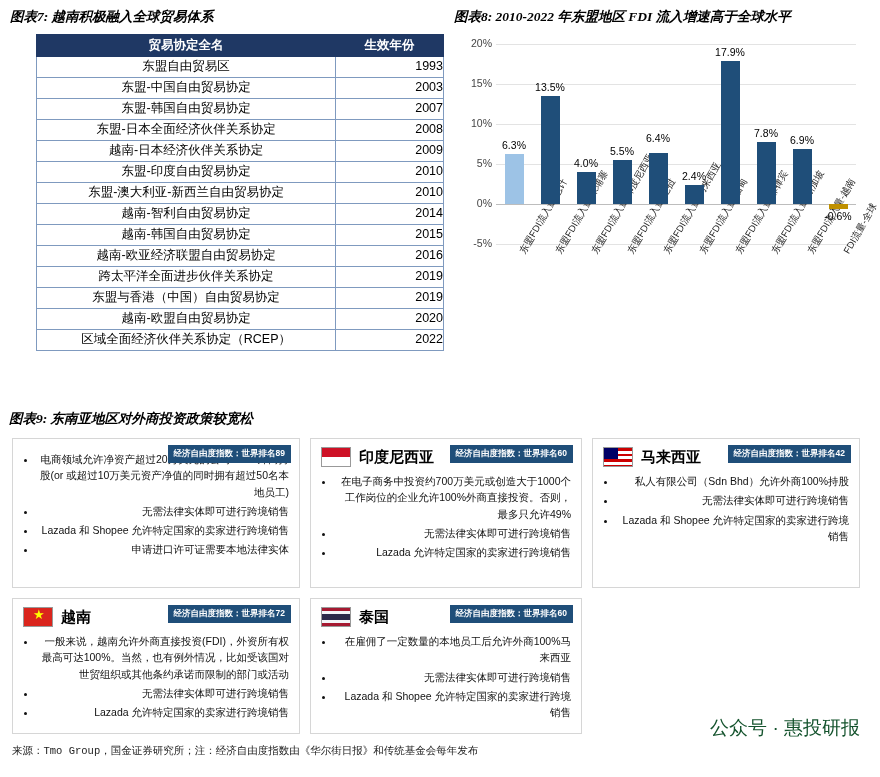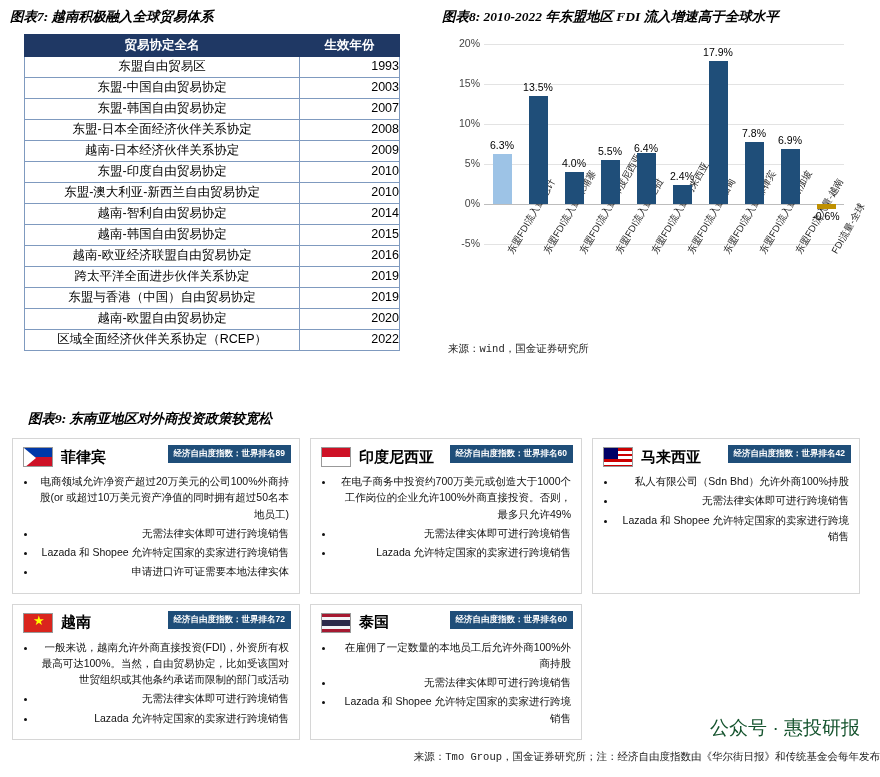--- a/index.html
+++ b/index.html
@@ -23,22 +23,22 @@
     font-size: 13.5px;
     font-style: italic;
     line-height: 1.35;
     margin-bottom: 8px;
     font-family: "Liberation Serif", serif;
   }
 
   
   table.trade {
     border-collapse: collapse;
-    width: 376px;
-    margin-left: 14px;
+    width: 408px;
+    margin-left: 26px;
     font-size: 12.5px;
   }
   table.trade th {
     background: #1f3864;
     color: #fff;
     font-weight: bold;
     border: 1px solid #1f3864;
     padding: 2px 0;
     text-align: center;
     font-size: 12.5px;
@@ -129,21 +129,21 @@
   
   .bottom {
     position: absolute;
     left: 0; top: 400px;
     width: 880px;
   }
   .fig9-title {
     font-weight: bold;
     font-size: 13.5px;
     font-style: italic;
-    padding: 10px 0 0 28px;
+    padding: 10px 0 0 9px;
     font-family: "Liberation Serif", serif;
   }
   .cards {
     display: flex;
     flex-wrap: wrap;
     padding: 10px 12px 0 12px;
     gap: 10px;
   }
   .card {
     border: 1px solid #d6d6d6;
@@ -193,21 +193,20 @@
     line-height: 1.55;
     color: #111;
   }
   ul.bullets li { margin-bottom: 3px; text-align: right; }
 
   .src-bottom {
     font-size: 10.5px;
     color: #222;
     padding: 10px 0 0 12px;
     font-family: "Liberation Mono", monospace;
-    text-align: right;
   }
 
   .watermark {
     position: absolute;
     right: 20px; bottom: 36px;
     font-size: 19px;
     color: #14532d;
     font-family: "Liberation Sans", sans-serif;
   }
 
@@ -327,55 +326,50 @@
           <div class="bar" style="left: 86.5px; width: 19px; top: 62px; height: 108px; bottom: auto; position: absolute;"></div>
           <div class="bar-val" style="left: 73px; top: 47px;">13.5%</div>
           <div class="cat-label" style="left: 99px; top: 216px;">东盟FDI流入量-柬埔寨</div>
           <div class="bar" style="left: 122.5px; width: 19px; top: 138px; height: 32px; bottom: auto; position: absolute;"></div>
           <div class="bar-val" style="left: 109px; top: 123px;">4.0%</div>
           <div class="cat-label" style="left: 135px; top: 216px;">东盟FDI流入量-印度尼西亚</div>
           <div class="bar" style="left: 158.5px; width: 19px; top: 126px; height: 44px; bottom: auto; position: absolute;"></div>
           <div class="bar-val" style="left: 145px; top: 111px;">5.5%</div>
           <div class="cat-label" style="left: 171px; top: 216px;">东盟FDI流入量-老挝</div>
           <div class="bar" style="left: 194.5px; width: 19px; top: 118.8px; height: 51.2px; bottom: auto; position: absolute;"></div>
-          <div class="bar-val" style="left: 181px; top: 108px;">6.4%</div>
+          <div class="bar-val" style="left: 181px; top: 98px;">6.4%</div>
           <div class="cat-label" style="left: 207px; top: 216px;">东盟FDI流入量-马来西亚</div>
           <div class="bar" style="left: 230.5px; width: 19px; top: 150.8px; height: 19.2px; bottom: auto; position: absolute;"></div>
           <div class="bar-val" style="left: 217px; top: 135.8px;">2.4%</div>
           <div class="cat-label" style="left: 243px; top: 216px;">东盟FDI流入量-缅甸</div>
           <div class="bar" style="left: 266.5px; width: 19px; top: 26.8px; height: 143.2px; bottom: auto; position: absolute;"></div>
           <div class="bar-val" style="left: 253px; top: 11.8px;">17.9%</div>
           <div class="cat-label" style="left: 279px; top: 216px;">东盟FDI流入量-菲律宾</div>
           <div class="bar" style="left: 302.5px; width: 19px; top: 107.6px; height: 62.4px; bottom: auto; position: absolute;"></div>
           <div class="bar-val" style="left: 289px; top: 92.6px;">7.8%</div>
           <div class="cat-label" style="left: 315px; top: 216px;">东盟FDI流入量-新加坡</div>
           <div class="bar" style="left: 338.5px; width: 19px; top: 114.8px; height: 55.2px; bottom: auto; position: absolute;"></div>
           <div class="bar-val" style="left: 325px; top: 99.8px;">6.9%</div>
           <div class="cat-label" style="left: 351px; top: 216px;">东盟FDI流入量-越南</div>
           <div class="bar neg" style="left: 374.5px; width: 19px; top: 170px; height: 4.8px; bottom: auto; position: absolute;"></div>
           <div class="bar-val" style="left: 361px; top: 175.8px;">-0.6%</div>
           <div class="cat-label" style="left: 387px; top: 216px;">FDI流量-全球</div>
         </div>
     </div>
-    <div class="src" style="margin-left:6px;">来源：wind，国金证券研究所</div>
   </div>
 
 </div>
 
 <div class="divider"></div>
 
 <div class="bottom">
   <div class="fig9-title">图表9: 东南亚地区对外商投资政策较宽松</div>
   <div class="cards" id="cards">
       <div class="card w1">
         <div class="badge">经济自由度指数：世界排名89</div>
-        <div class="card-head">
-          <div class="flag flag-ph"></div>
-          <div class="country">菲律宾</div>
-        </div>
         <ul class="bullets">
           <li>电商领域允许净资产超过20万美元的公司100%外商持股(or 或超过10万美元资产净值的同时拥有超过50名本地员工)</li>
           <li>无需法律实体即可进行跨境销售</li>
           <li>Lazada 和 Shopee 允许特定国家的卖家进行跨境销售</li>
           <li>申请进口许可证需要本地法律实体</li>
         </ul>
       </div>
       <div class="card w2">
         <div class="badge">经济自由度指数：世界排名60</div>
         <div class="card-head">
@@ -400,33 +394,33 @@
           <li>Lazada 和 Shopee 允许特定国家的卖家进行跨境销售</li>
         </ul>
       </div>
       <div class="card b1">
         <div class="badge">经济自由度指数：世界排名72</div>
         <div class="card-head">
           <div class="flag flag-vn"></div>
           <div class="country">越南</div>
         </div>
         <ul class="bullets">
-          <li>一般来说，越南允许外商直接投资(FDI)，外资所有权最高可达100%。当然，自由贸易协定，比如受该国对世贸组织或其他条约承诺而限制的部门或活动</li>
+          <li>一般来说，越南允许外商直接投资(FDI)，外资所有权最高可达100%。当然，也有例外情况，比如受该国对世贸组织或其他条约承诺而限制的部门或活动</li>
           <li>无需法律实体即可进行跨境销售</li>
           <li>Lazada 允许特定国家的卖家进行跨境销售</li>
         </ul>
       </div>
       <div class="card b2">
         <div class="badge">经济自由度指数：世界排名60</div>
         <div class="card-head">
           <div class="flag flag-th"></div>
           <div class="country">泰国</div>
         </div>
         <ul class="bullets">
-          <li>在雇佣了一定数量的本地员工后允许外商100%外商持股</li>
+          <li>在雇佣了一定数量的本地员工后允许外商100%马来西亚</li>
           <li>无需法律实体即可进行跨境销售</li>
           <li>Lazada 和 Shopee 允许特定国家的卖家进行跨境销售</li>
         </ul>
       </div>
     </div>
   <div class="src-bottom">来源：Tmo Group，国金证券研究所；注：经济自由度指数由《华尔街日报》和传统基金会每年发布</div>
 </div>
 
 <div class="watermark">公众号 · 惠投研报</div>
 

